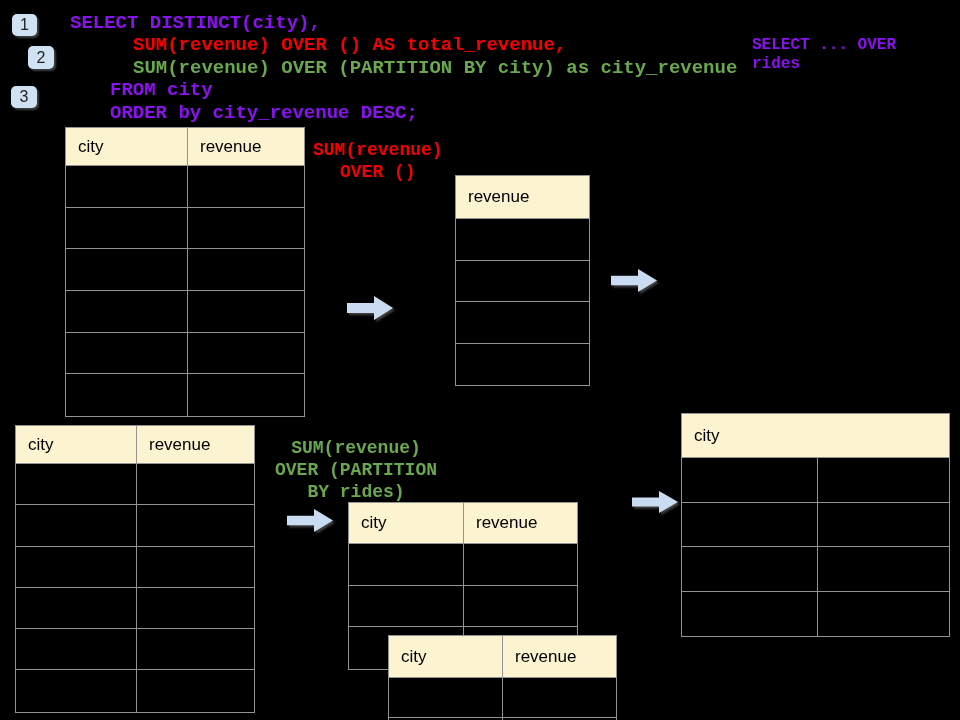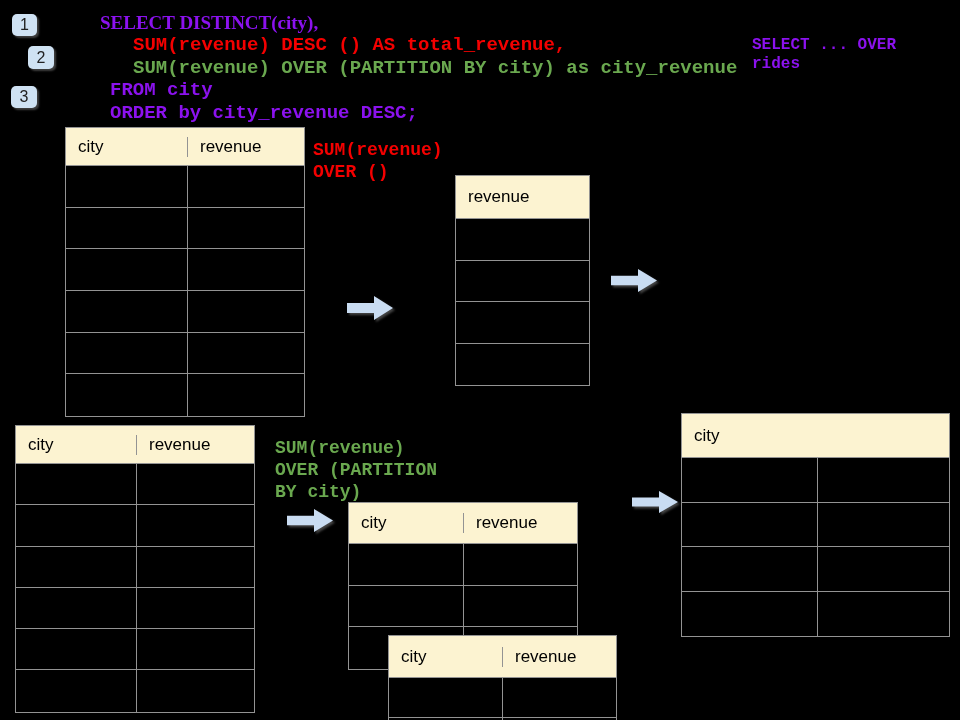--- a/index.html
+++ b/index.html
@@ -16,21 +16,21 @@
     position: absolute;
     font-family: "Liberation Mono", monospace;
     font-weight: bold;
     white-space: pre;
   }
   .sql-line { font-size: 19px; line-height: 22px; }
   .c-purple { color: var(--sql-purple); }
   .c-red    { color: var(--sql-red); }
   .c-green  { color: var(--sql-green); }
   .side-note { font-size: 16px; line-height: 19px; }
-  .ann { font-size: 18px; line-height: 22px; }
+  .ann { font-size: 18px; line-height: 22px; text-align: center; }
   
   .badge {
     position: absolute;
     background: var(--badge-bg);
     color: var(--badge-text);
     border-radius: 5px;
     display: flex;
     align-items: center;
     justify-content: center;
     font-size: 16px;
@@ -43,21 +43,20 @@
     border: 1px solid var(--table-border);
     display: flex;
     flex-direction: column;
   }
   .thead {
     display: flex;
     background: var(--table-header-bg);
     border-bottom: 1px solid var(--table-border);
     box-sizing: border-box;
     flex: none;
-    align-items: center;
   }
   .hcell {
     box-sizing: border-box;
     display: flex;
     align-items: center;
     padding-left: 12px;
     font-size: 17px;
     color: var(--table-header-text);
     flex: none;
   }
@@ -82,31 +81,31 @@
 </style>
 </head>
 <body>
 
 <div id="canvas">
 
   <div class="badge" style="left:12px; top:14px; width:25px; height:22px;">1</div>
   <div class="badge" style="left:28px; top:46px; width:26px; height:23px;">2</div>
   <div class="badge" style="left:11px; top:86px; width:26px; height:22px;">3</div>
 
-  <div class="code sql-line c-purple" style="left:100px; top:12px;font-family:Liberation Serif, serif;">SELECT DISTINCT(city),</div>
-  <div class="code sql-line c-red" style="left:133px; top:34px;">SUM(revenue) DESC () AS total_revenue,</div>
+  <div class="code sql-line c-purple" style="left:70px; top:12px;">SELECT DISTINCT(city),</div>
+  <div class="code sql-line c-red" style="left:133px; top:34px;">SUM(revenue) OVER () AS total_revenue,</div>
   <div class="code sql-line c-green" style="left:133px; top:57px;">SUM(revenue) OVER (PARTITION BY city) as city_revenue</div>
   <div class="code sql-line c-purple" style="left:110px; top:79px;">FROM city</div>
   <div class="code sql-line c-purple" style="left:110px; top:102px;">ORDER by city_revenue DESC;</div>
 
   <div class="code side-note c-purple" style="left:752px; top:36px;"><span>SELECT ... OVER</span><br><span>rides</span></div>
 
   <div class="code ann c-red" style="left:313px; top:139px;"><span>SUM(revenue)</span><br><span>OVER ()</span></div>
 
-  <div class="code ann c-green" style="left:275px; top:437px;"><span>SUM(revenue)</span><br><span>OVER (PARTITION</span><br><span>BY city)</span></div>
+  <div class="code ann c-green" style="left:275px; top:437px;"><span>SUM(revenue)</span><br><span>OVER (PARTITION</span><br><span>BY rides)</span></div>
 
   <div class="tbl" style="left:65px; top:127px; width:240px;">
       <div class="thead" style="height: 38px;">
         <div class="hcell" style="width: 122px;">city</div>
         <div class="hcell" style="width: 116px;">revenue</div>
       </div>
       <div class="trow" style="height: 41.7px;">
         <div class="tcell" style="width: 122px;"></div>
         <div class="tcell" style="width: 116px;"></div>
       </div>

